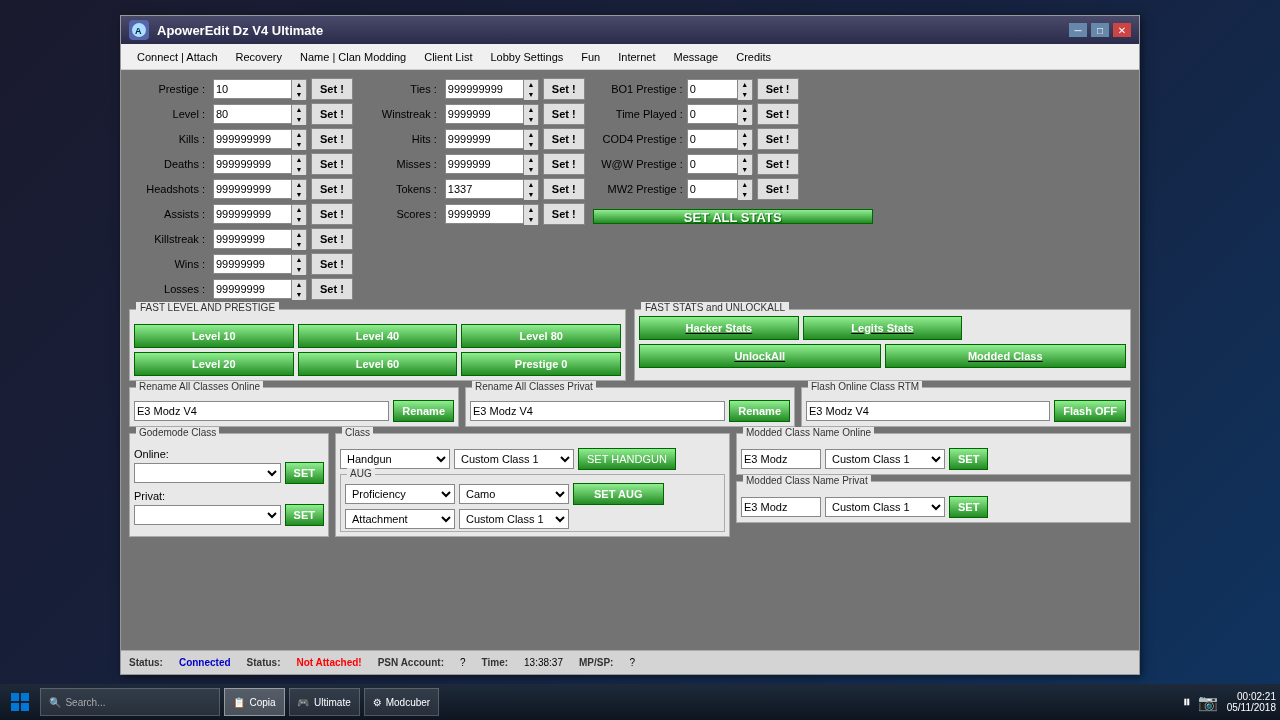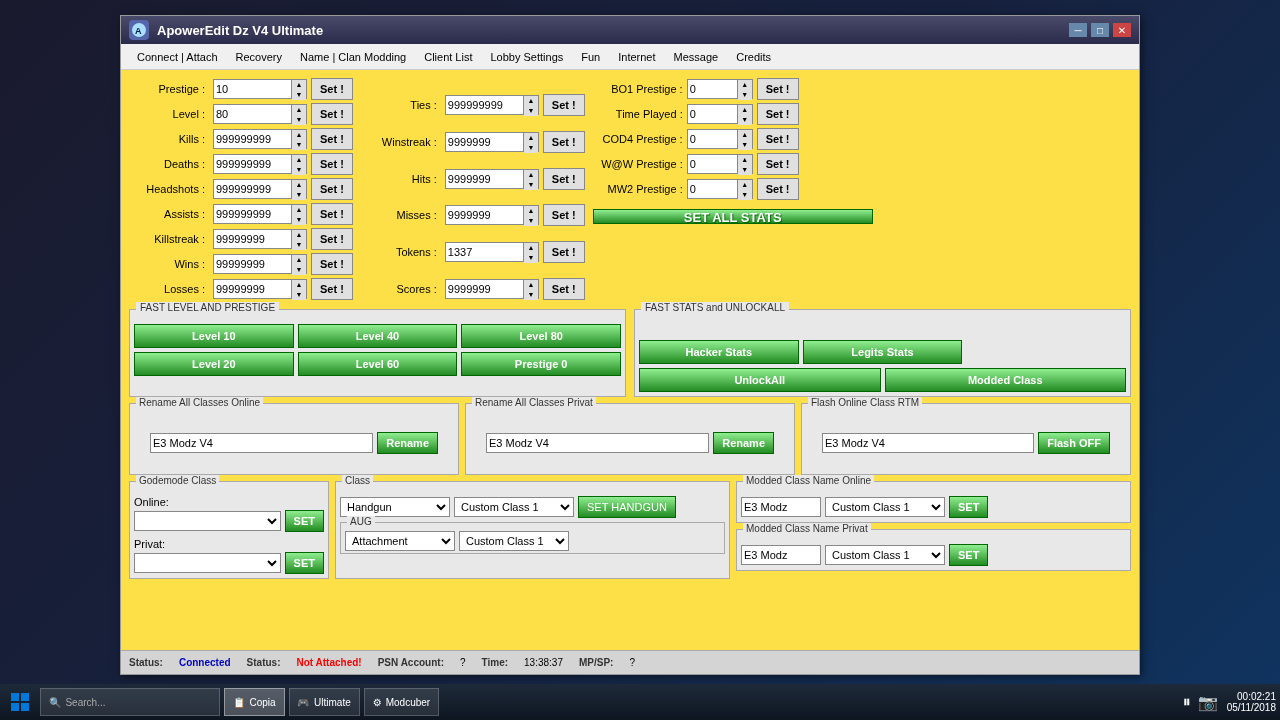--- a/index.html
+++ b/index.html
@@ -89,21 +89,21 @@
 
     .menu-item {
       padding: 3px 8px;
       cursor: pointer;
       font-size: 11px;
       color: #000;
     }
 
     
     .main-content {
-      background: #fde047;
+      background: #737373;
       padding: 8px;
       height: calc(100% - 28px - 26px - 24px);
       overflow: hidden;
     }
 
     
     .status-bar {
       position: absolute;
       bottom: 0; left: 0; right: 0;
       height: 24px;
@@ -227,21 +227,22 @@
       color: #333;
     }
 
     .fast-level-box {
       flex: 1;
       padding-top: 8px;
     }
 
     .fast-stats-box {
       flex: 1;
-      padding-top: 24px;
+      padding-top: 0;
+      text-decoration: underline;
     }
 
     .level-btn {
       height: 24px;
       background: linear-gradient(to bottom, #90ee90, #228b22);
       border: 1px solid #006600;
       cursor: pointer;
       font-size: 11px;
       font-weight: bold;
       color: white;
@@ -260,21 +261,21 @@
     
     .rename-section {
       display: grid;
       grid-template-columns: 1fr 1fr 1fr;
       gap: 6px;
       margin-bottom: 6px;
     }
 
     .rename-box {
       border: 1px solid #aaa;
-      padding: 20px;
+      padding: 4px;
       position: relative;
       background: #e8e8e8;
     }
 
     .rename-btn {
       height: 22px;
       padding: 0 8px;
       background: linear-gradient(to bottom, #90ee90, #228b22);
       border: 1px solid #006600;
       cursor: pointer;
@@ -607,21 +608,21 @@
             <input class="spin-input" type="text" value="99999999" style="">
             <div class="spin-btns">
                 <button class="spin-up">▲</button>
                 <button class="spin-down">▼</button>
               </div>
           </div>
           <button class="set-btn">Set !</button>
         </div>
       </div>
 
-      <div class="stats-col" style="margin-top:16px;justify-content:space-between;">
+      <div class="stats-col" style="margin-top:0;">
         <div class="stat-row">
           <span class="stat-label">Ties :</span>
           <div class="input-with-spin">
             <input class="spin-input" type="text" value="999999999" style="">
             <div class="spin-btns">
                 <button class="spin-up">▲</button>
                 <button class="spin-down">▼</button>
               </div>
           </div>
           <button class="set-btn">Set !</button>
@@ -831,20 +832,29 @@
             <select class="select-input" style="width:120px;">
               <option>Custom Class 1</option>
               <option>Custom Class 2</option>
               <option>Custom Class 3</option>
             </select>
             <button class="handgun-btn">SET HANDGUN</button>
           </div>
 
           <div class="arow-box" style="margin-top:4px; padding-top:8px;">
             <span class="section-title-bg">AUG</span>
+            <div style="display:flex; align-items:center; gap:4px; margin-bottom:4px;">
+              <select class="select-input" style="width:110px;">
+                <option>Proficiency</option>
+              </select>
+              <select class="select-input" style="width:110px;">
+                <option>Camo</option>
+              </select>
+              <button class="set-aug-btn">SET AUG</button>
+            </div>
             <div style="display:flex; align-items:center; gap:4px;">
               <select class="select-input" style="width:110px;">
                 <option>Attachment</option>
               </select>
               <select class="select-input" style="width:110px;">
                 <option>Custom Class 1</option>
                 <option>Custom Class 2</option>
               </select>
             </div>
           </div>

